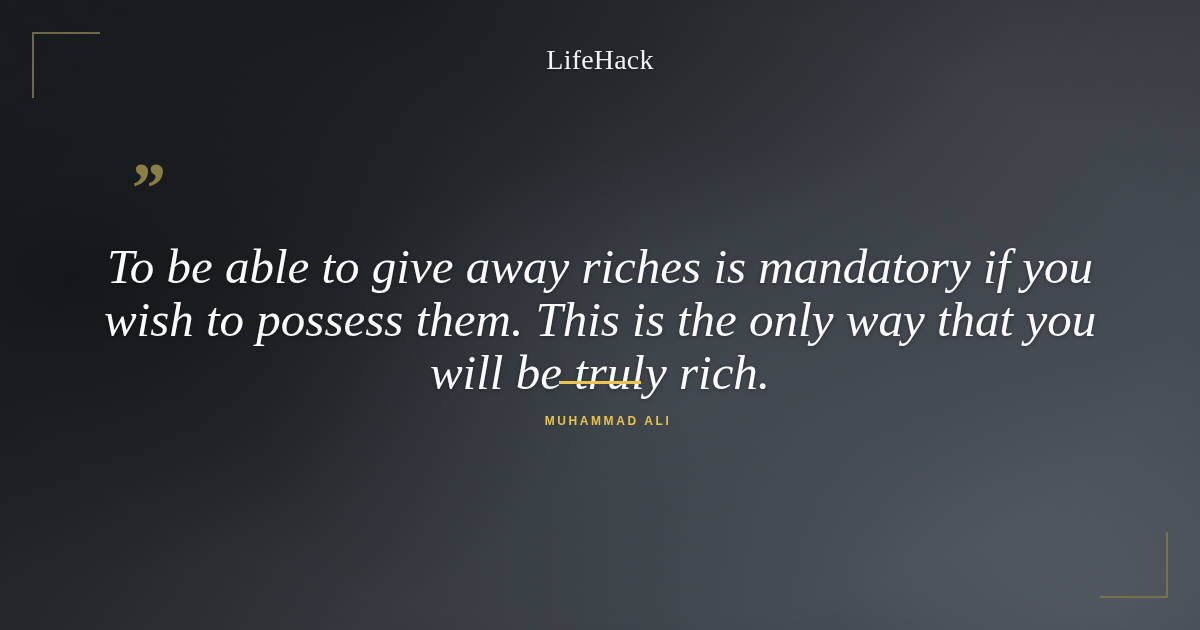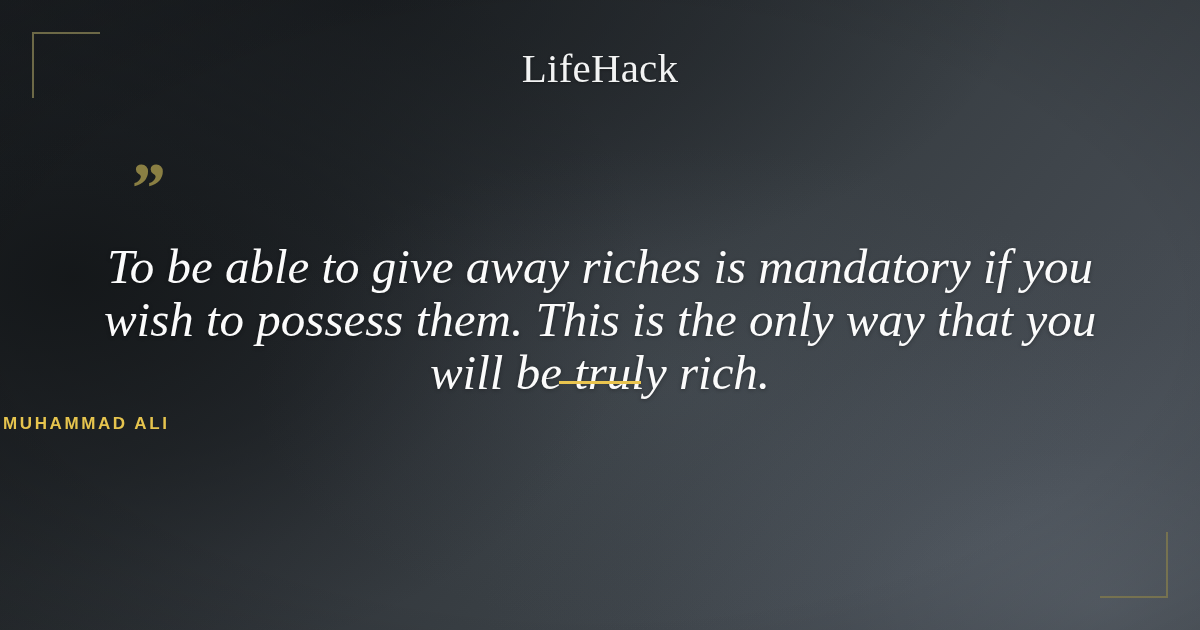--- a/index.html
+++ b/index.html
@@ -100,21 +100,21 @@
     z-index: 5;
   }
 
   .logo {
     position: absolute;
     top: 44px;
     left: 0;
     right: 0;
     text-align: center;
     font-family: "Liberation Serif", serif;
-    font-size: 41px;
+    font-size: 28px;
     font-weight: 400;
     letter-spacing: 0.2px;
     color: #f2f3f3;
     text-shadow: 0 1px 3px rgba(0,0,0,0.35);
   }
 
   .quote-mark {
     position: absolute;
     top: 152px;
     left: 128px;
@@ -147,24 +147,25 @@
     left: 50%;
     transform: translateX(-50%);
     width: 82px;
     height: 3px;
     background: #e9c44f;
   }
 
   .attribution {
     position: absolute;
     top: 414px;
-    left: 3px;
+    left: 16px;
     right: 0;
+    text-align: center;
     font-family: "Liberation Sans", sans-serif;
-    font-size: 17px;
+    font-size: 12px;
     font-weight: 600;
     letter-spacing: 2.6px;
     color: #e6c44e;
   }
 </style>
 </head>
 <body>
 
 <div id="card">
 

